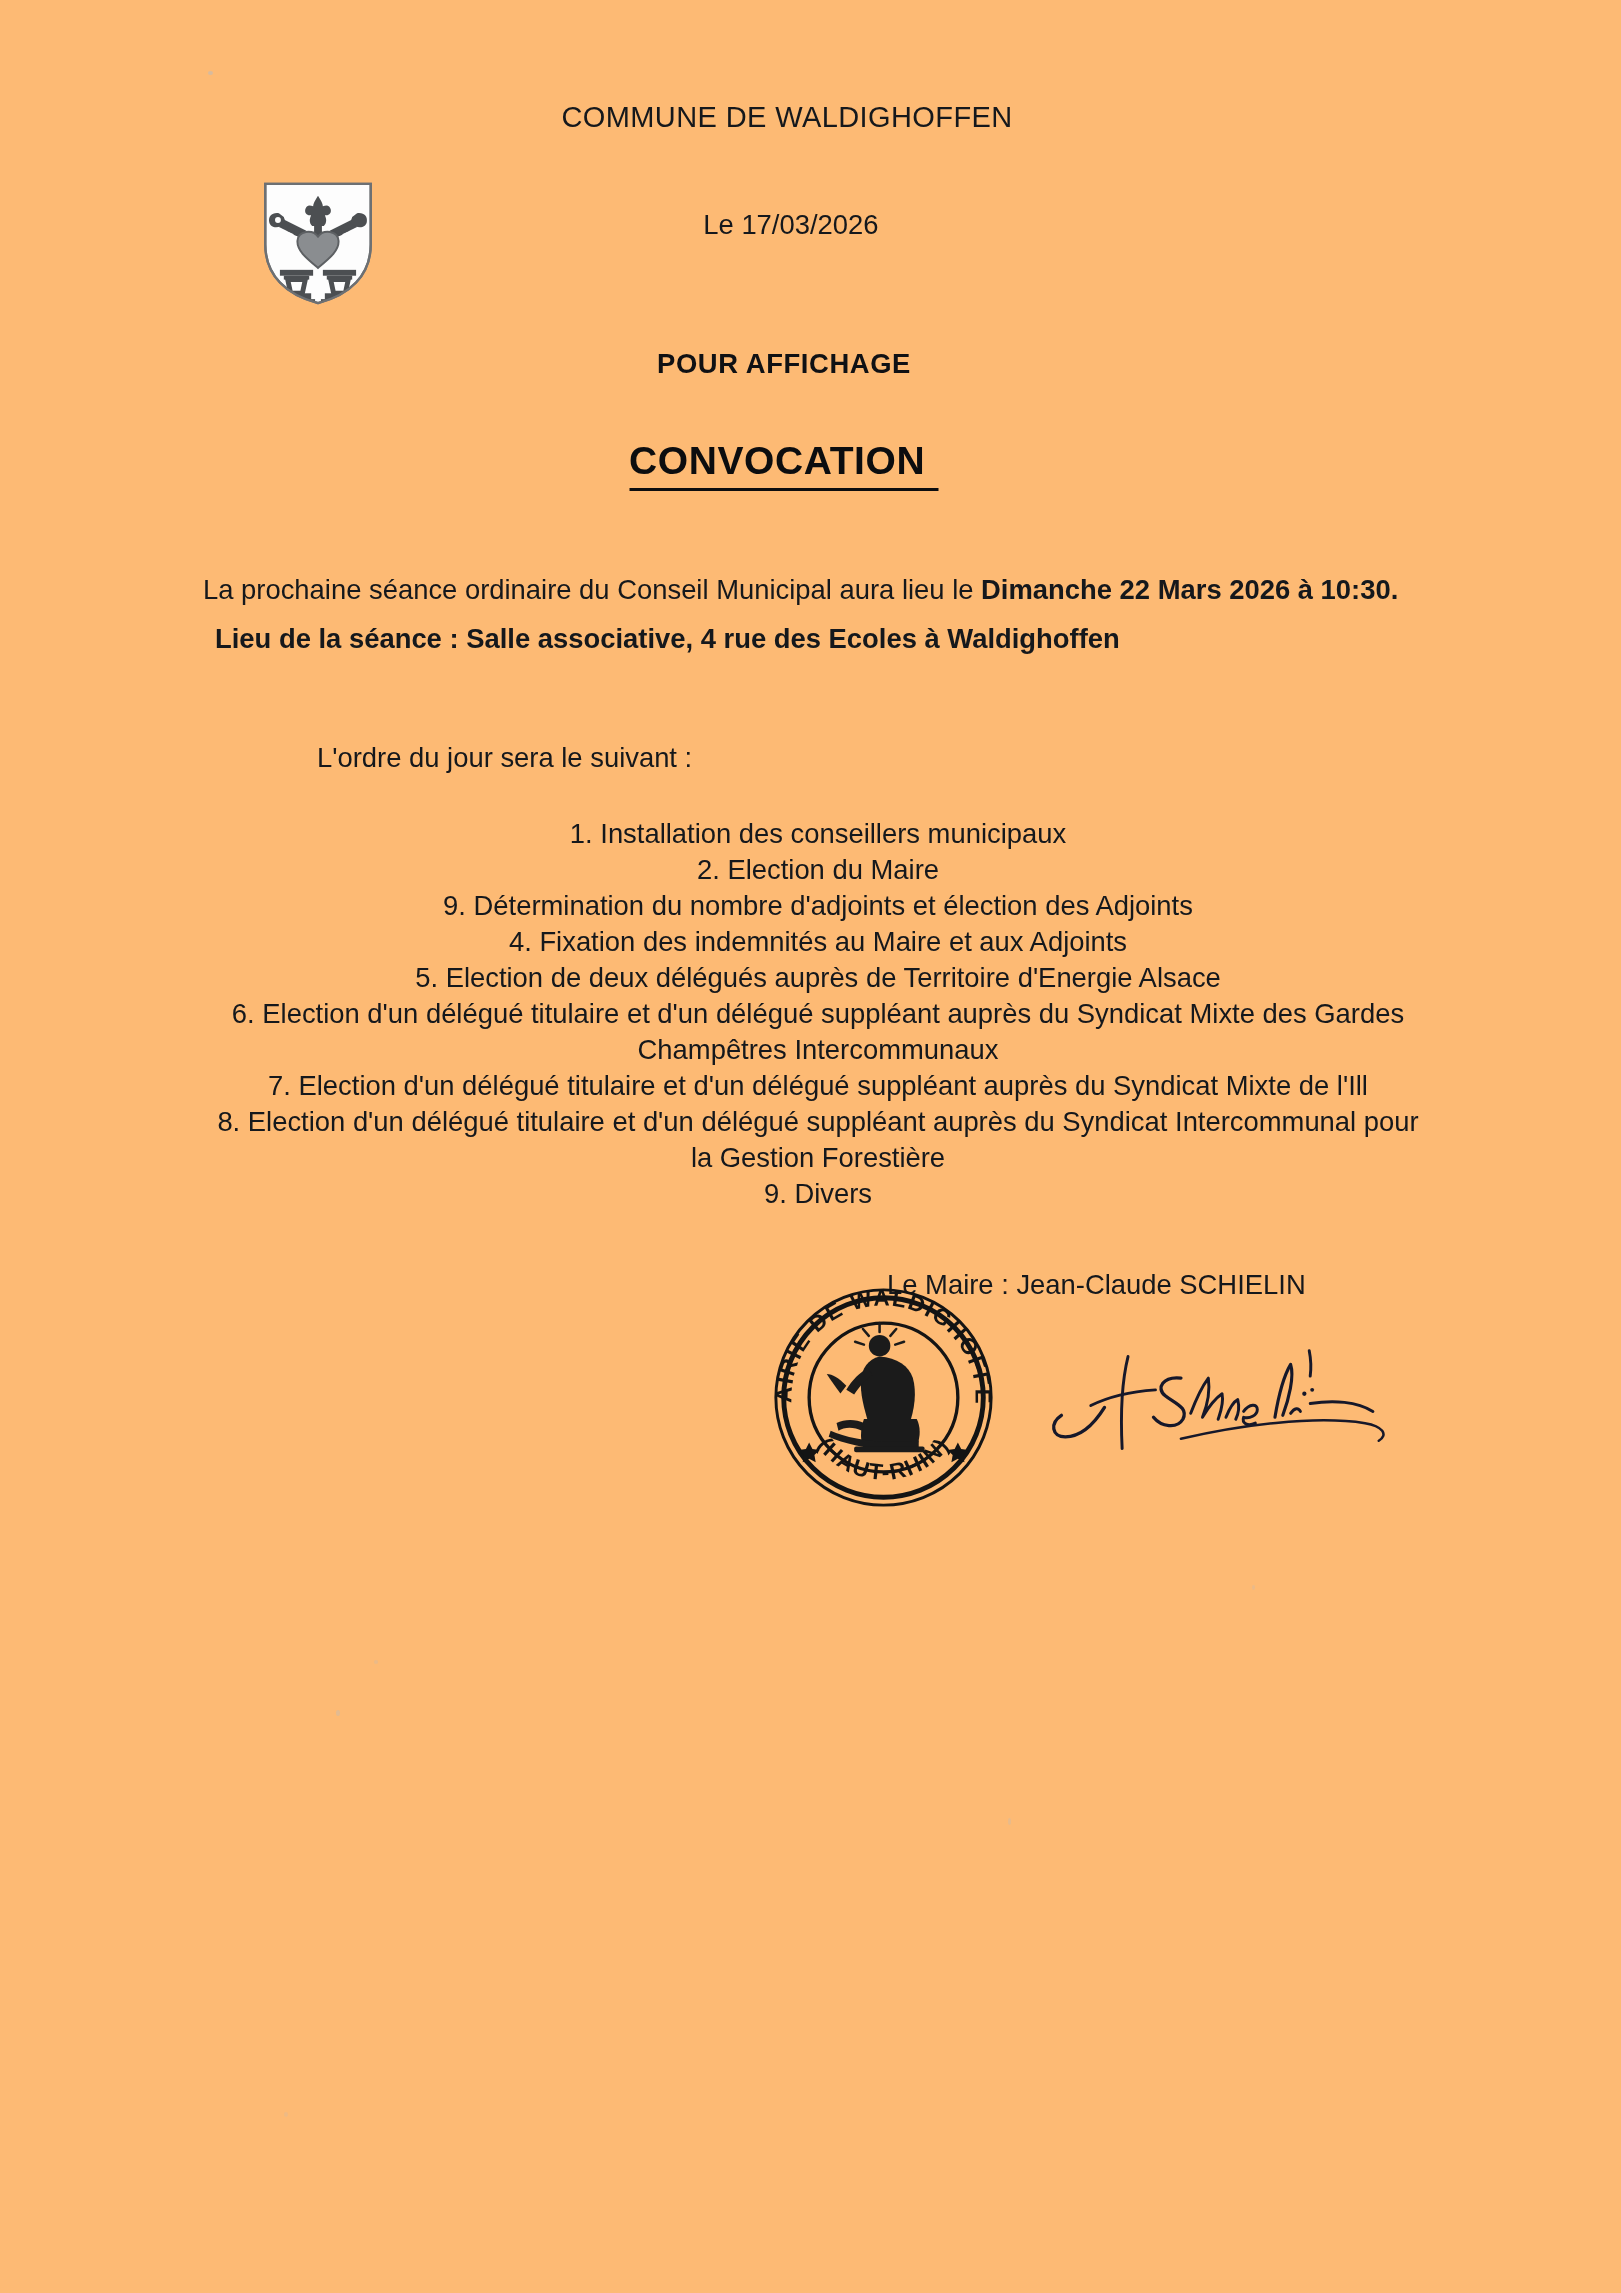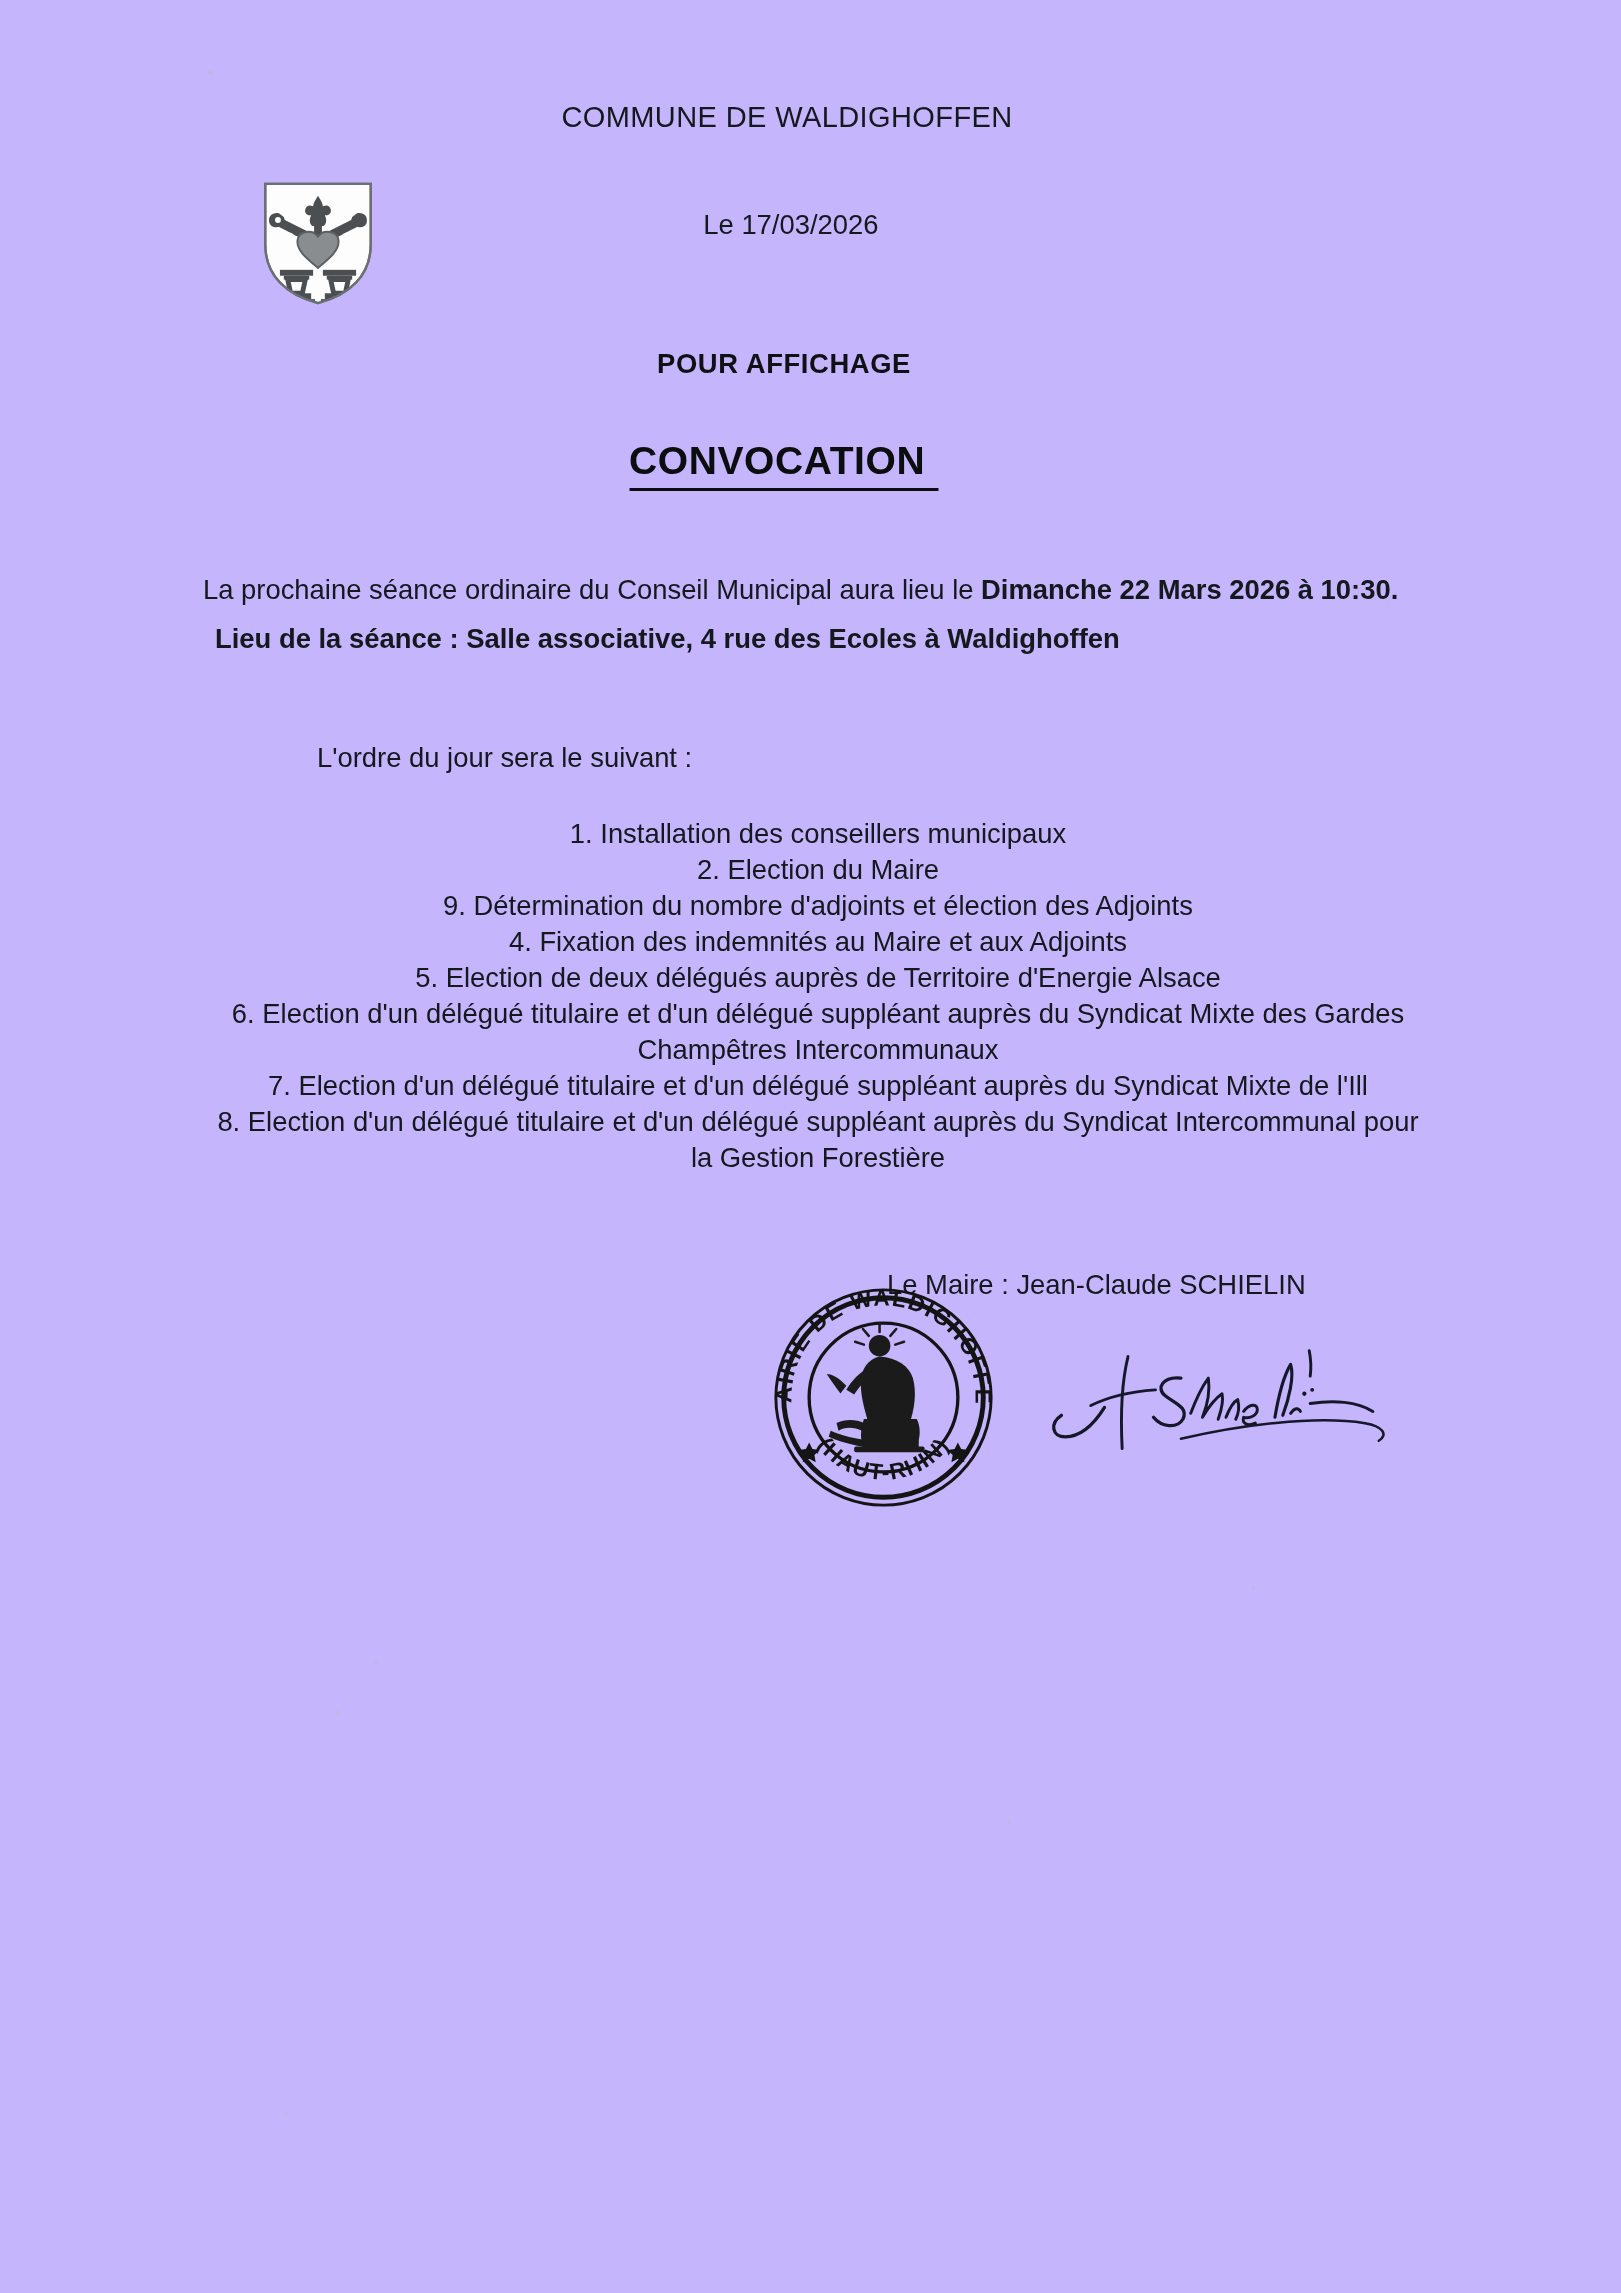--- a/index.html
+++ b/index.html
@@ -11,21 +11,21 @@
   body {
     font-family: "Liberation Sans", sans-serif;
     color: #161616;
     -webkit-font-smoothing: antialiased;
   }
 
   .page {
     position: relative;
     width: 1621px;
     height: 2294px;
-    background: #c4b5fd;
+    background: #fdba74;
     overflow: hidden;
     margin: 0 auto;
   }
 
   
   .speck {
     position: absolute;
     background: #b9bcc0;
     border-radius: 50%;
     opacity: .55;
@@ -247,20 +247,21 @@
 
   <div class="agenda">
     <p class="item">1. Installation des conseillers municipaux</p>
     <p class="item">2. Election du Maire</p>
     <p class="item">9. Détermination du nombre d'adjoints et élection des Adjoints</p>
     <p class="item">4. Fixation des indemnités au Maire et aux Adjoints</p>
     <p class="item">5. Election de deux délégués auprès de Territoire d'Energie Alsace</p>
     <p class="item">6. Election d'un délégué titulaire et d'un délégué suppléant auprès du Syndicat Mixte des Gardes Champêtres Intercommunaux</p>
     <p class="item">7. Election d'un délégué titulaire et d'un délégué suppléant auprès du Syndicat Mixte de l'Ill</p>
     <p class="item">8. Election d'un délégué titulaire et d'un délégué suppléant auprès du Syndicat Intercommunal pour la Gestion Forestière</p>
+    <p class="item">9. Divers</p>
   </div>
 
   <div class="mayor-line">Le Maire : Jean-Claude SCHIELIN</div>
 
   <div class="stamp">
     <svg viewBox="0 0 232 232" xmlns="http://www.w3.org/2000/svg" aria-hidden="true">
       <defs>
         <path id="stampTopArc" d="M 22 116 A 94 94 0 0 1 210 116"></path>
         <path id="stampBotArc" d="M 32 116 A 84 84 0 0 0 200 116"></path>
       </defs>

